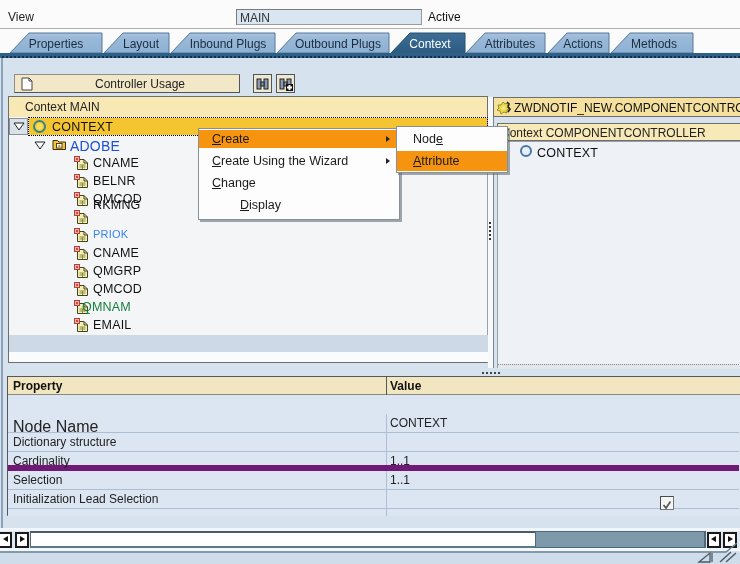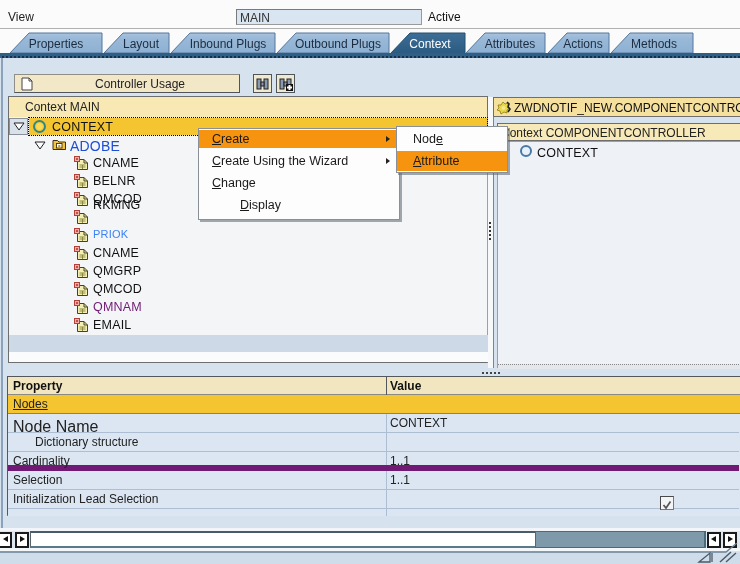--- a/index.html
+++ b/index.html
@@ -182,21 +182,21 @@
     <rect x="2" y="2" width="2" height="2" fill="#c05048"></rect>
   </svg>
 <div class="abs" style="left:93px; top:282px; font-size:12.5px; color:#111; letter-spacing:0.2px;">QMCOD</div>
 <svg class="abs" style="left:74px; top:300px;" width="16" height="15" xmlns="http://www.w3.org/2000/svg">
     <path d="M3.5 3.5 L10 3.5 L13.5 7 L13.5 13.5 L3.5 13.5 Z" fill="#f4eeb4" stroke="#43431f" stroke-width="1"></path>
     <path d="M10 3.5 L10 7 L13.5 7" fill="none" stroke="#43431f" stroke-width="1"></path>
     <path d="M5.5 9 L11.5 9 M5.5 11 L11.5 11 M8.5 9 L8.5 13" stroke="#8a8a40" stroke-width="1"></path>
     <rect x="0.5" y="0.5" width="5" height="5" fill="#f0b0a8" stroke="#b04038" stroke-width="1"></rect>
     <rect x="2" y="2" width="2" height="2" fill="#c05048"></rect>
   </svg>
-<div class="abs" style="left:93px; top:300px; font-size:12.5px; color:#701a75; letter-spacing:0.2px;">QMNAM</div>
+<div class="abs" style="left:82px; top:300px; font-size:12.5px; color:#15803d; letter-spacing:0.2px;">QMNAM</div>
 <svg class="abs" style="left:74px; top:318px;" width="16" height="15" xmlns="http://www.w3.org/2000/svg">
     <path d="M3.5 3.5 L10 3.5 L13.5 7 L13.5 13.5 L3.5 13.5 Z" fill="#f4eeb4" stroke="#43431f" stroke-width="1"></path>
     <path d="M10 3.5 L10 7 L13.5 7" fill="none" stroke="#43431f" stroke-width="1"></path>
     <path d="M5.5 9 L11.5 9 M5.5 11 L11.5 11 M8.5 9 L8.5 13" stroke="#8a8a40" stroke-width="1"></path>
     <rect x="0.5" y="0.5" width="5" height="5" fill="#f0b0a8" stroke="#b04038" stroke-width="1"></rect>
     <rect x="2" y="2" width="2" height="2" fill="#c05048"></rect>
   </svg>
 <div class="abs" style="left:93px; top:318px; font-size:12.5px; color:#111; letter-spacing:0.2px;">EMAIL</div>
 
 <div class="abs" style="left:488px; top:97px; width:5px; height:271px; background:#f6f8fa;"></div>
@@ -240,30 +240,27 @@
 <div class="abs" style="left:7px; top:376px; width:731px; height:140px; border-left:1px solid #55585a; border-right:1px solid #7a8693; border-bottom:1px solid #98a6b6;">
 
   <div class="abs" style="left:0; top:0; width:733px; height:19px; background:#f2e6c0; border-top:1px solid #55585a; border-bottom:1px solid #8a8a82;">
     <div class="abs" style="left:5px; top:2px; font-size:12px; font-weight:bold; color:#111;">Property</div>
     <div class="abs" style="left:378px; top:0; width:1px; height:19px; background:#55585a;"></div>
     <div class="abs" style="left:382px; top:2px; font-size:12px; font-weight:bold; color:#111;">Value</div>
   </div>
 
   <div class="abs" style="left:0; top:19px; width:733px; height:121px; background:#dce6f2;"></div>
 
-  <div class="abs" style="left:0; top:19px; width:733px; height:19px; background:#f4c431; border-bottom:1px solid #8a8a40;">
-    <div class="abs" style="left:5px; top:2px; font-size:12px; color:#222; text-decoration:underline;">Nodes</div>
-  </div>
   <div class="abs" style="left:378px; top:38px; width:1px; height:102px; background:#aebed2;"></div>
   <div class="abs" style="left:0; top:38px; width:731px; height:19px; border-bottom:1px solid #aebed2;">
       <div class="abs" style="left:5px; top:4px; font-size:16px; color:#222;">Node Name</div>
       <div class="abs" style="left:382px; top:2px; font-size:12px; color:#222;">CONTEXT</div>
     </div>
   <div class="abs" style="left:0; top:57px; width:731px; height:19px; border-bottom:1px solid #aebed2;">
-      <div class="abs" style="left:5px; top:2px; font-size:12px; color:#222;margin-left:22px;">Dictionary structure</div>
+      <div class="abs" style="left:5px; top:2px; font-size:12px; color:#222;">Dictionary structure</div>
     </div>
   <div class="abs" style="left:0; top:76px; width:731px; height:19px; border-bottom:6px solid #701a75;">
       <div class="abs" style="left:5px; top:2px; font-size:12px; color:#222;">Cardinality</div>
       <div class="abs" style="left:382px; top:2px; font-size:12px; color:#222;">1..1</div>
     </div>
   <div class="abs" style="left:0; top:95px; width:731px; height:19px; border-bottom:1px solid #aebed2;">
       <div class="abs" style="left:5px; top:2px; font-size:12px; color:#222;">Selection</div>
       <div class="abs" style="left:382px; top:2px; font-size:12px; color:#222;">1..1</div>
     </div>
   <div class="abs" style="left:0; top:114px; width:731px; height:19px; border-bottom:1px solid #aebed2;">

